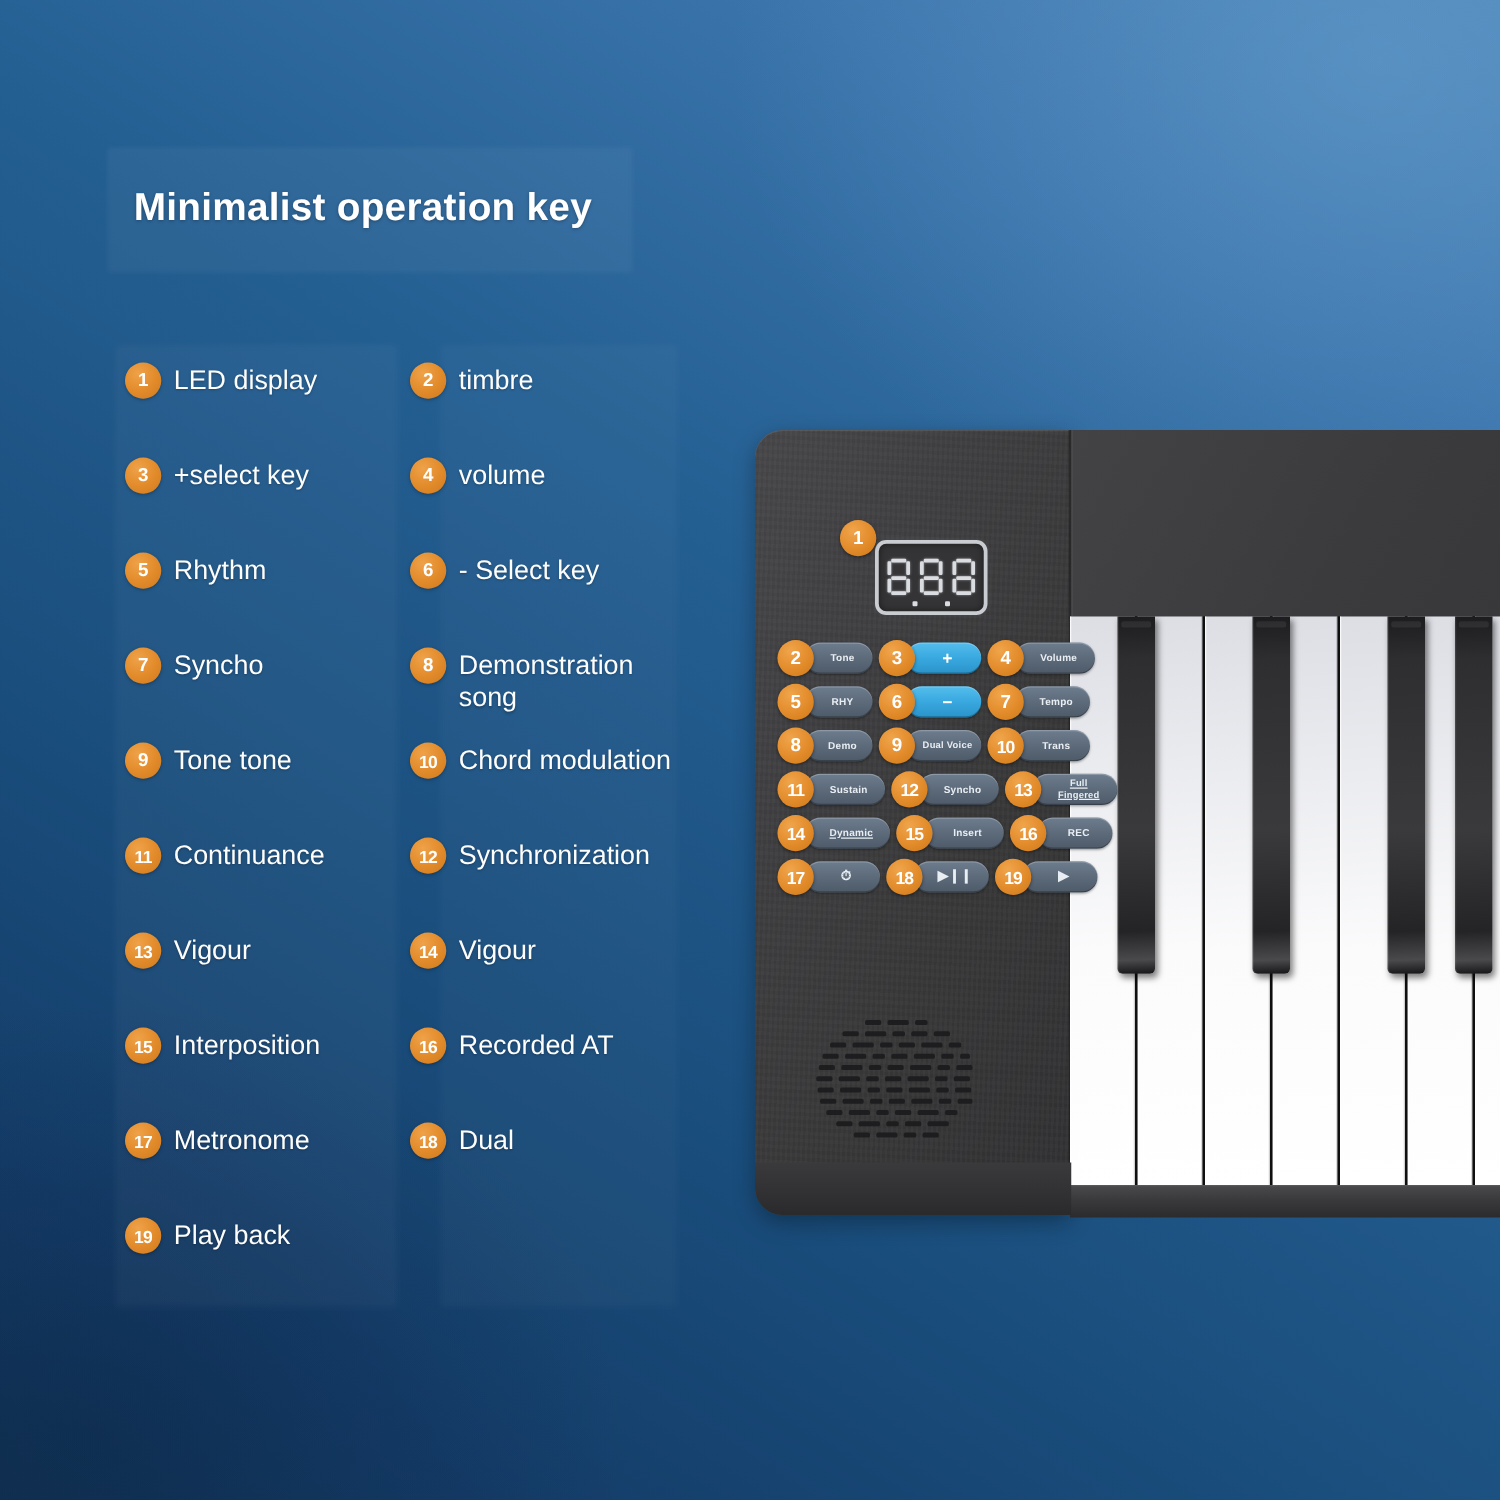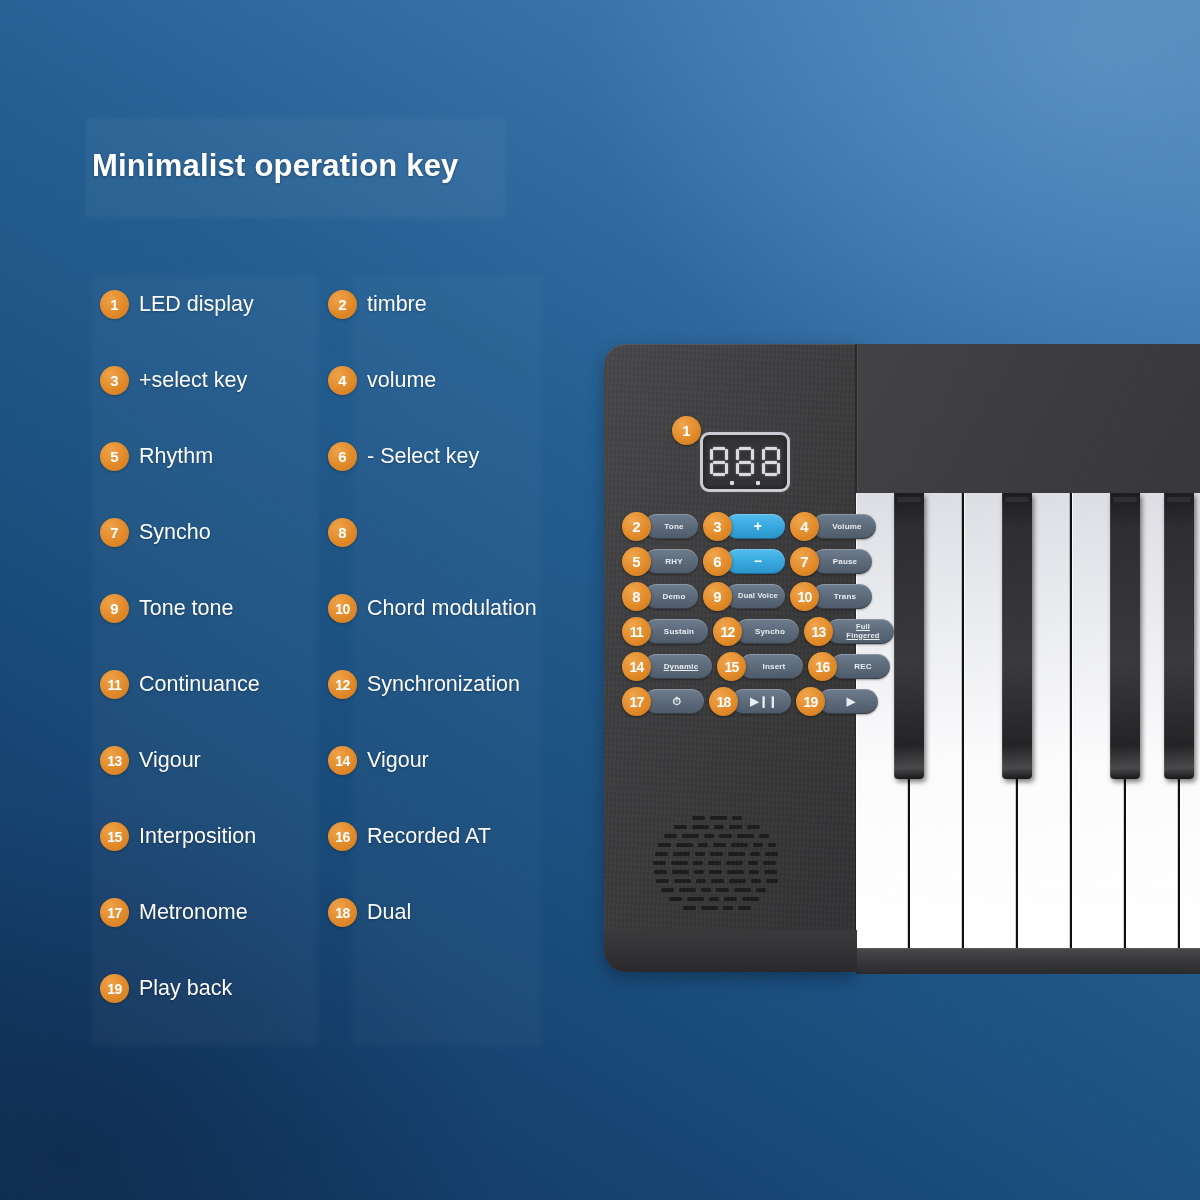--- a/index.html
+++ b/index.html
@@ -21,21 +21,21 @@
 
   
   .panel-hl{position:absolute;left:86px;top:118px;width:420px;height:100px;
       background:rgba(255,255,255,.045);filter:blur(2px);}
   .panel-hl2{position:absolute;left:92px;top:276px;width:226px;height:770px;
       background:rgba(255,255,255,.035);filter:blur(3px);}
   .panel-hl3{position:absolute;left:352px;top:276px;width:190px;height:770px;
       background:rgba(255,255,255,.028);filter:blur(3px);}
 
   
-  .title{position:absolute;left:92px;top:148px;
+  .title{position:absolute;left:107px;top:148px;
      font-size:31px;font-weight:bold;color:#ffffff;letter-spacing:.2px;
      text-shadow:0 1px 3px rgba(0,0,0,.30);white-space:nowrap;}
 
   
   .legend{position:absolute;left:100px;top:290px;width:520px;}
   .lrow{position:relative;display:flex;width:520px;}
   .lcell{display:flex;align-items:flex-start;gap:10px;}
   .lcell.c1{width:228px;}
   .lcell.c2{width:292px;}
   .badge{
@@ -199,20 +199,21 @@
           <div class="ltext">- Select key</div>
         </div>
       </div>
       <div class="lrow" style="min-height: 76px;">
         <div class="lcell c1">
           <div class="badge">7</div>
           <div class="ltext">Syncho</div>
         </div>
         <div class="lcell c2">
           <div class="badge">8</div>
+          <div class="ltext" style="width: 160px;">Demonstration song</div>
         </div>
       </div>
       <div class="lrow" style="min-height: 76px;">
         <div class="lcell c1">
           <div class="badge">9</div>
           <div class="ltext">Tone tone</div>
         </div>
         <div class="lcell c2">
           <div class="badge w2">10</div>
           <div class="ltext">Chord modulation</div>
@@ -349,21 +350,21 @@
           <div class="bgrp" style="margin-right: 5px;">
             <div class="bnum">5</div>
             <div class="pill w34">RHY</div>
           </div>
           <div class="bgrp" style="margin-right: 5px;">
             <div class="bnum">6</div>
             <div class="pill cyan w40">−</div>
           </div>
           <div class="bgrp" style="margin-right: 5px;">
             <div class="bnum">7</div>
-            <div class="pill w40">Pause</div>
+            <div class="pill w40">Tempo</div>
           </div>
         </div>
         <div class="brow">
           <div class="bgrp" style="margin-right: 5px;">
             <div class="bnum">8</div>
             <div class="pill w34">Demo</div>
           </div>
           <div class="bgrp" style="margin-right: 5px;">
             <div class="bnum">9</div>
             <div class="pill w40 two" style="white-space: normal;">Dual Voice</div>

